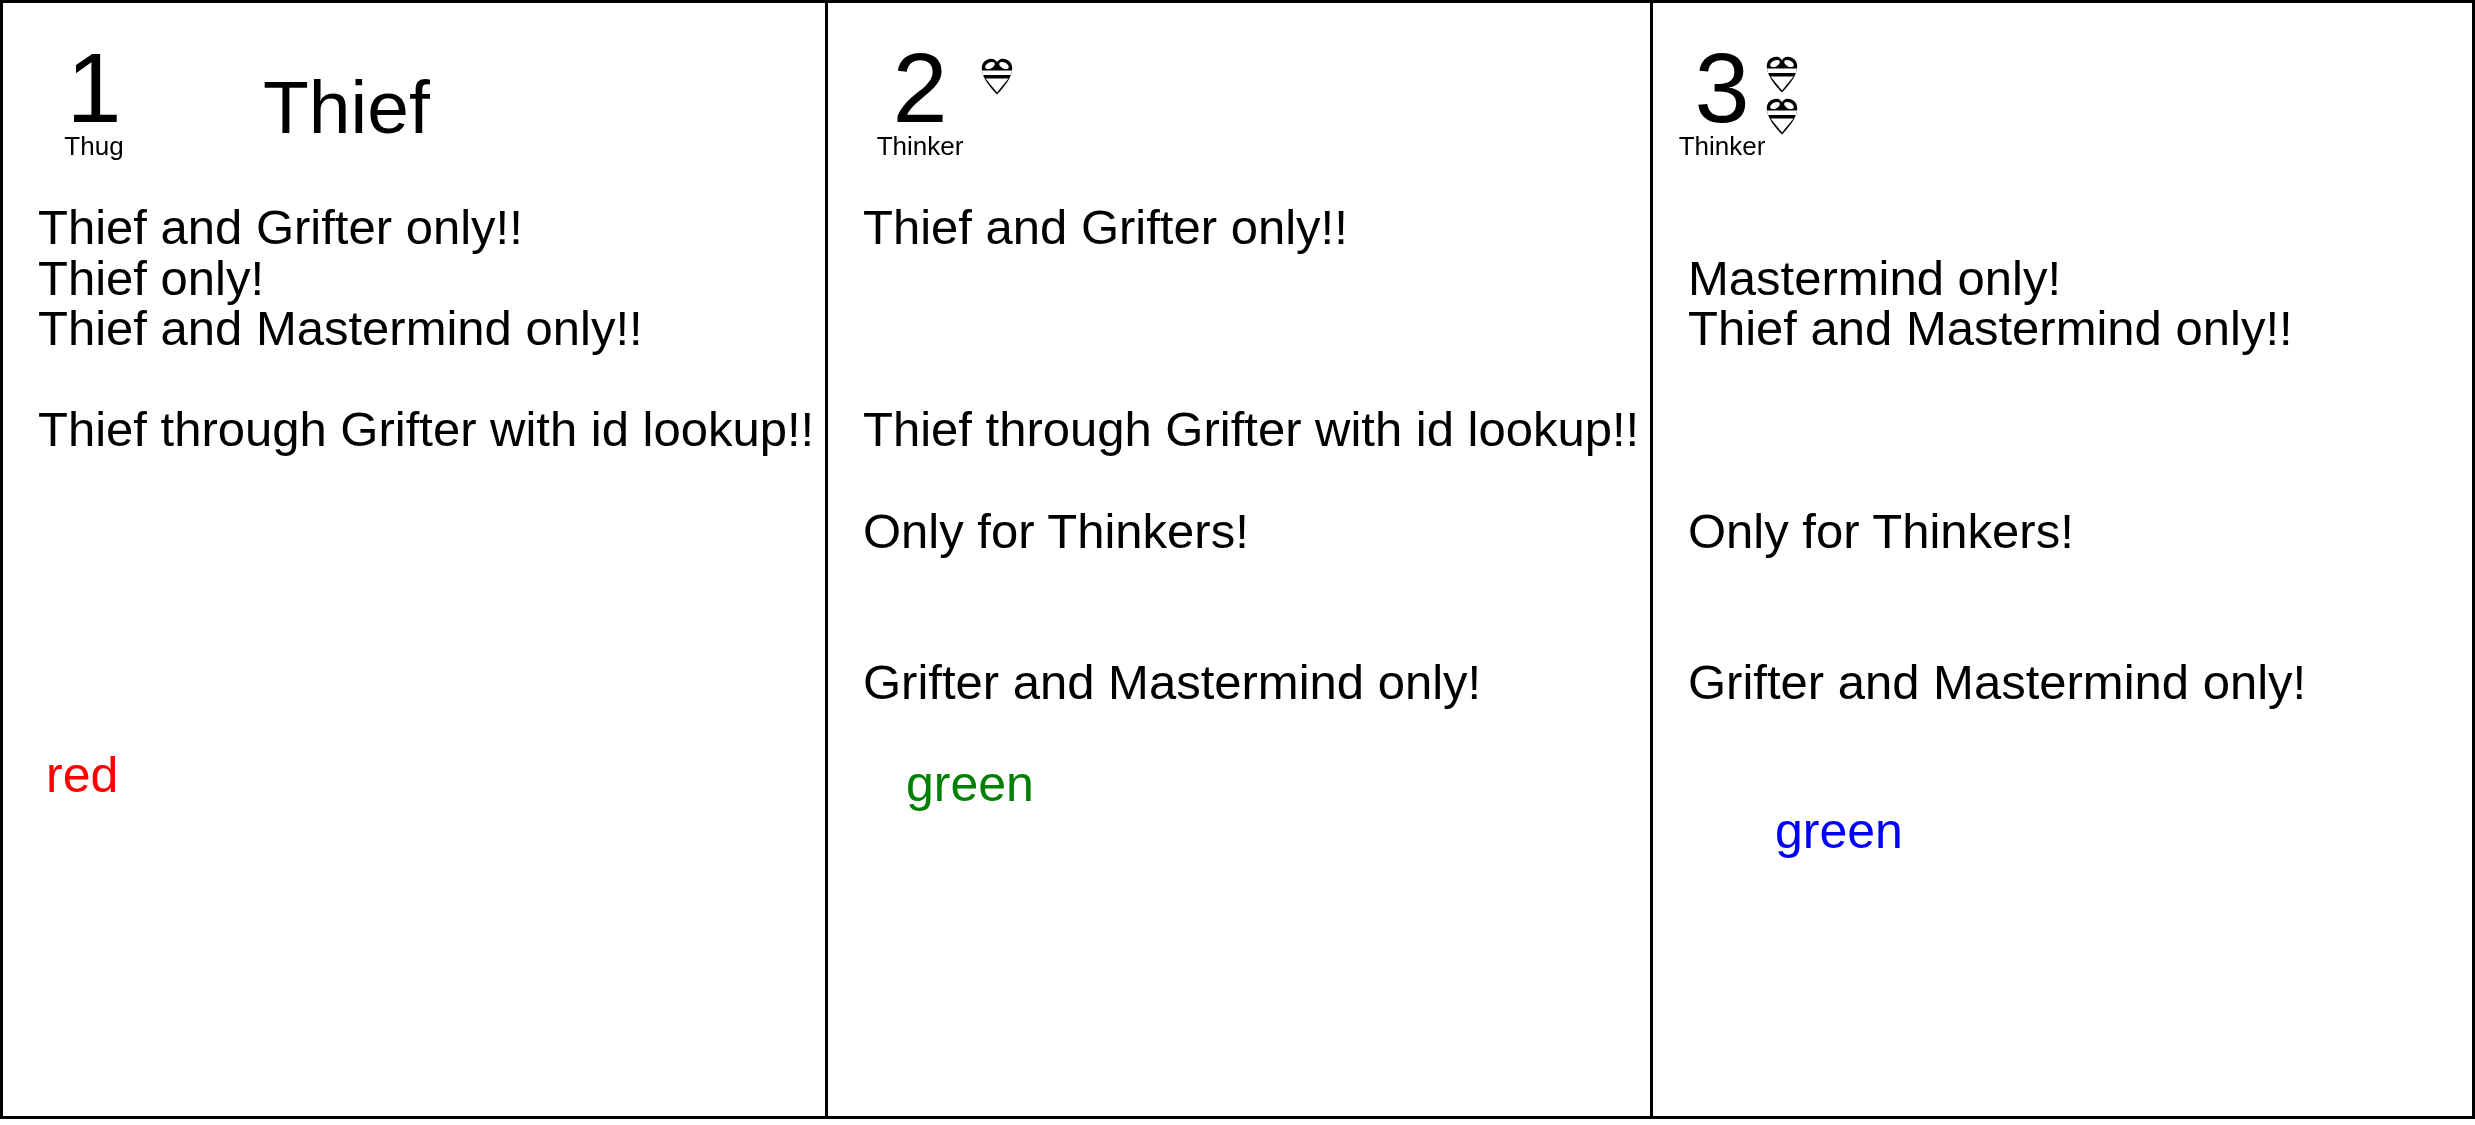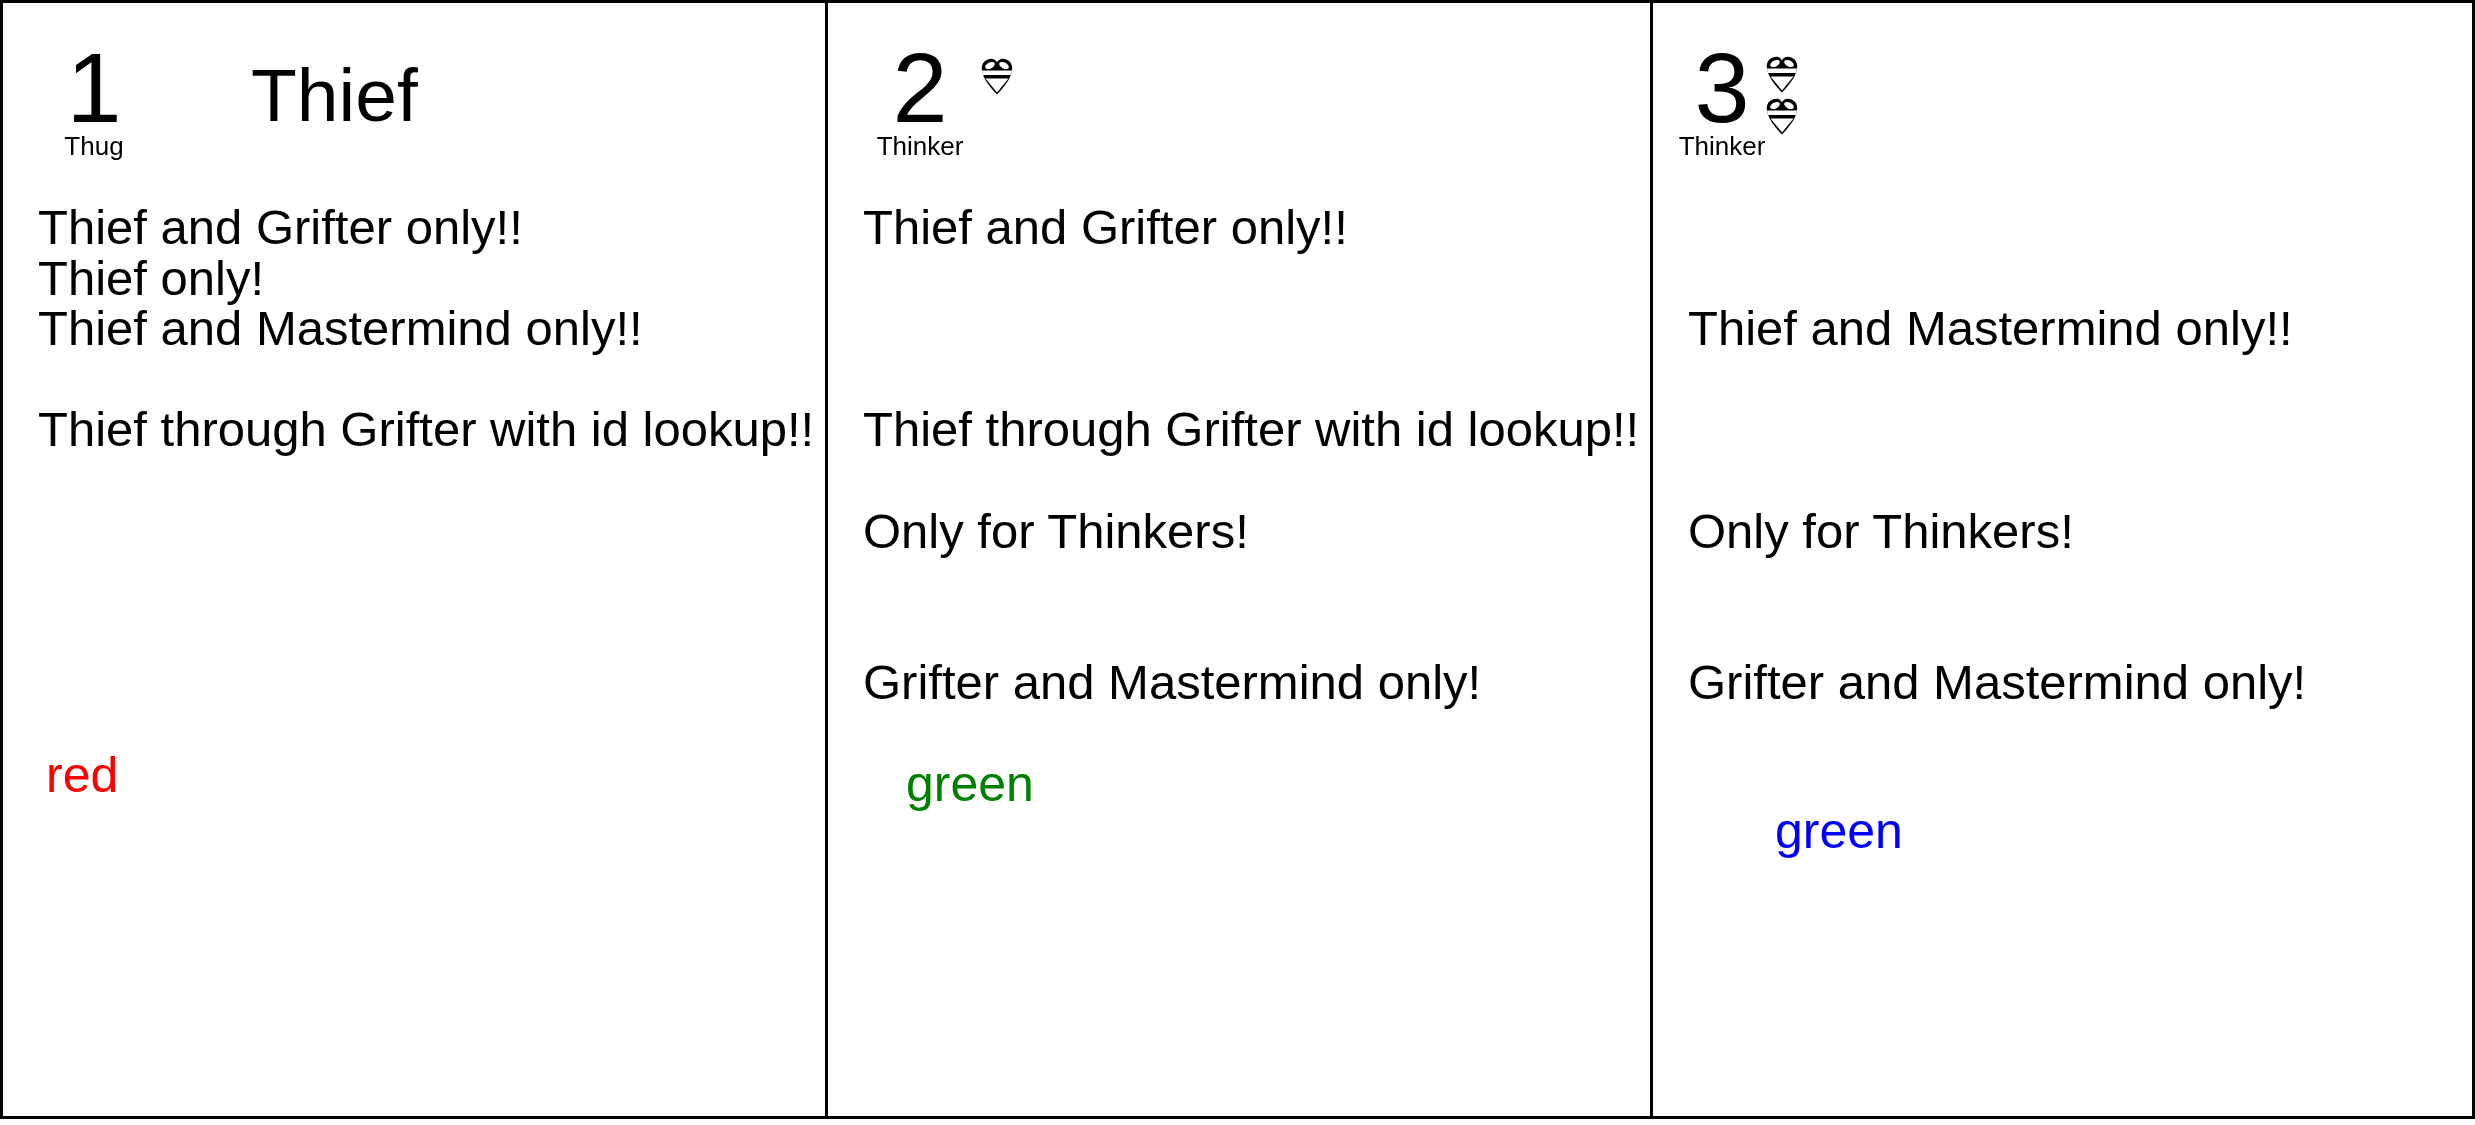--- a/index.html
+++ b/index.html
@@ -48,21 +48,21 @@
   }
   .hearts {
     position: absolute;
     display: flex;
     flex-direction: column;
     gap: 4px;
   }
   .title {
     position: absolute;
     top: 55px;
-    margin: 0;
+    margin: 12px;
     font-size: 75px;
     font-weight: normal;
     line-height: 1;
     color: #000000;
     white-space: nowrap;
   }
   .line {
     position: absolute;
     left: 35px;
     font-size: 49px;
@@ -155,19 +155,20 @@
           </defs>
         <path d="M16,36.5 C5,25 0.8,17 0.8,10.2 C0.8,4.3 5.4,0.8 10.3,0.8 C13.2,0.8 15.3,2.6 16,4.6 C16.7,2.6 18.8,0.8 21.7,0.8 C26.6,0.8 31.2,4.3 31.2,10.2 C31.2,17 27,25 16,36.5 Z" fill="#000000"></path>
         <g clip-path="url(#hc3)">
           <ellipse cx="9" cy="7.5" rx="5.2" ry="3" transform="rotate(-28 9 7.5)" fill="#ffffff"></ellipse>
           <ellipse cx="23" cy="7.5" rx="5.2" ry="3" transform="rotate(28 23 7.5)" fill="#ffffff"></ellipse>
           <rect x="0" y="12.5" width="32" height="4.5" fill="#ffffff"></rect>
           <path d="M4.5,20.5 L27.5,20.5 L16,34.5 Z" fill="#ffffff"></path>
         </g>
       </svg>
     </div>
+    <div class="line" style="top:251px;">Mastermind only!</div>
     <div class="line" style="top:301px;">Thief and Mastermind only!!</div>
     <div class="line" style="top:504px;">Only for Thinkers!</div>
     <div class="line" style="top:655px;">Grifter and Mastermind only!</div>
     <div class="color-word color-blue" style="top:803px;left:122px;">green</div>
   </div>
 
 </div>
 
 </body></html>

